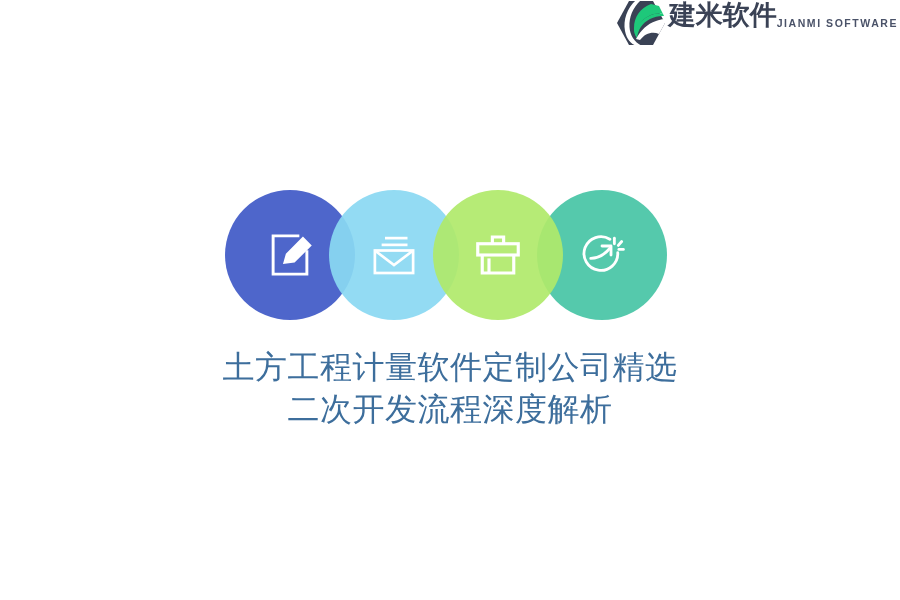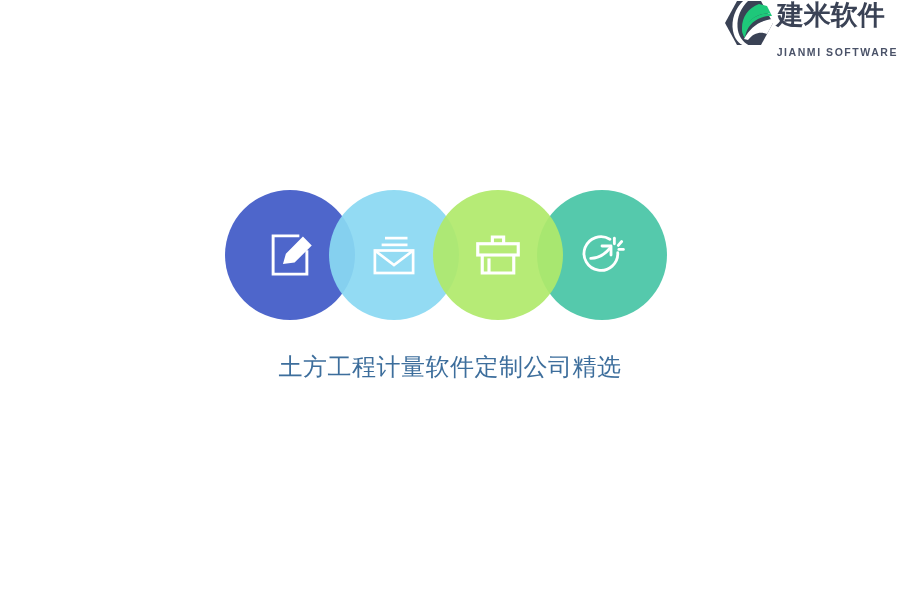--- a/index.html
+++ b/index.html
@@ -26,21 +26,21 @@
     height: 48px;
   }
   .brand-mark {
     width: 50px;
     height: 46px;
     flex: 0 0 auto;
     margin-top: 0px;
   }
   .brand-text {
     display: flex;
-    flex-direction: column;
+    flex-direction: row;
     justify-content: flex-start;
     margin-left: 3px;
     padding-top: 0px;
   }
   .brand-cn {
     font-family: "DejaVu Sans", "Liberation Sans", sans-serif;
     font-size: 27px;
     font-weight: 700;
     line-height: 29px;
     color: #3a4255;
@@ -91,21 +91,21 @@
   .c4 { left: 312px; background: #55c9ac; z-index: 0; }
 
   .circle svg { display: block; }
 
   
   .title {
     margin-top: 26px;
     width: 760px;
     text-align: center;
     font-family: "DejaVu Serif", "Liberation Serif", serif;
-    font-size: 24px;
+    font-size: 32px;
     font-weight: 400;
     line-height: 42px;
     color: #3d6e9c;
     letter-spacing: 0.5px;
   }
   .title-line { display: block; white-space: nowrap; }
 </style>
 </head>
 <body>
 
@@ -178,15 +178,16 @@
           <line x1="41.5" y1="12" x2="38.5" y2="15.5"></line>
           <line x1="43" y1="19" x2="39" y2="19"></line>
         </svg>
       </span>
     </div>
 
   </div>
 
   <div class="title">
     <span class="title-line">土方工程计量软件定制公司精选</span>
+    <span class="title-line">二次开发流程深度解析</span>
   </div>
 
 </div>
 
 </body></html>

